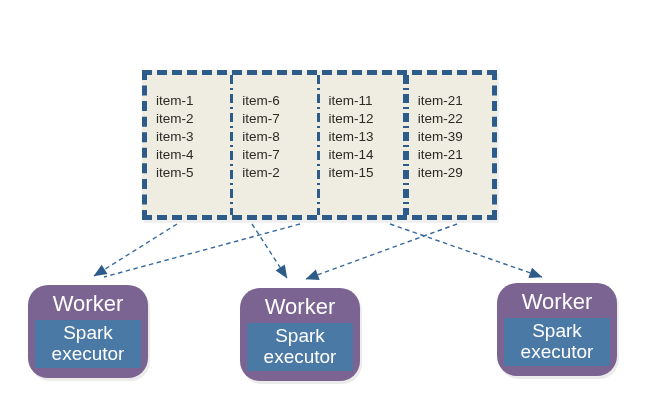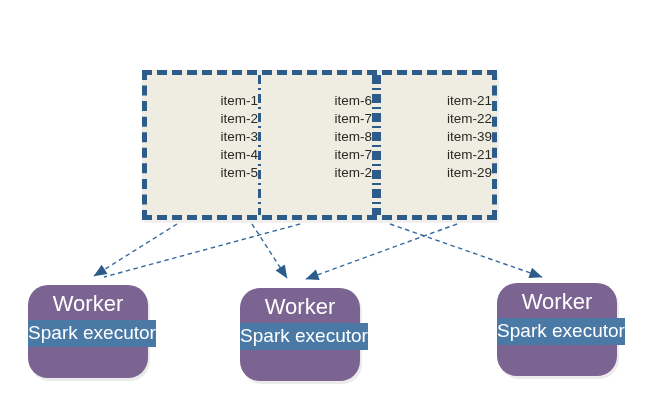--- a/index.html
+++ b/index.html
@@ -29,21 +29,20 @@
     height: 150px;
     box-sizing: border-box;
     border: 5px dashed #2e5c8a;
     background: #efece1;
     box-shadow: 2px 3px 0 rgba(0,0,0,0.06);
   }
   .partitions-row {
     display: flex;
     width: 100%;
     height: 100%;
-    text-align: right;
   }
   .pcol {
     flex: 1;
     padding: 17px 0 0 9px;
     box-sizing: border-box;
   }
   .pitem {
     font-size: 13.5px;
     line-height: 18px;
     color: #2c2a25;
@@ -84,21 +83,21 @@
     border-radius: 20px;
   }
   .worker-label {
     margin-top: 6px;
     font-size: 22px;
     color: #ffffff;
     line-height: 26px;
   }
   .executor {
     margin: 3px auto 0;
-    width: 128px;
+    width: 106px;
     background: #4a79a5;
     color: #ffffff;
     font-size: 19px;
     line-height: 21px;
     padding: 2px 0 4px;
   }
   #worker-1 { left: 28px;  top: 285px; }
   #worker-2 { left: 240px; top: 288px; }
   #worker-3 { left: 497px; top: 283px; }
 </style>
@@ -119,20 +118,27 @@
         </div>
         <div class="divider"></div>
         <div class="pcol">
           <div class="pitem">item-6</div>
           <div class="pitem">item-7</div>
           <div class="pitem">item-8</div>
           <div class="pitem">item-7</div>
           <div class="pitem">item-2</div>
         </div>
         <div class="divider"></div>
+        <div class="pcol">
+          <div class="pitem">item-11</div>
+          <div class="pitem">item-12</div>
+          <div class="pitem">item-13</div>
+          <div class="pitem">item-14</div>
+          <div class="pitem">item-15</div>
+        </div>
         <div class="divider"></div>
         <div class="divider"></div>
         <div class="pcol">
           <div class="pitem">item-21</div>
           <div class="pitem">item-22</div>
           <div class="pitem">item-39</div>
           <div class="pitem">item-21</div>
           <div class="pitem">item-29</div>
         </div>
       </div>

